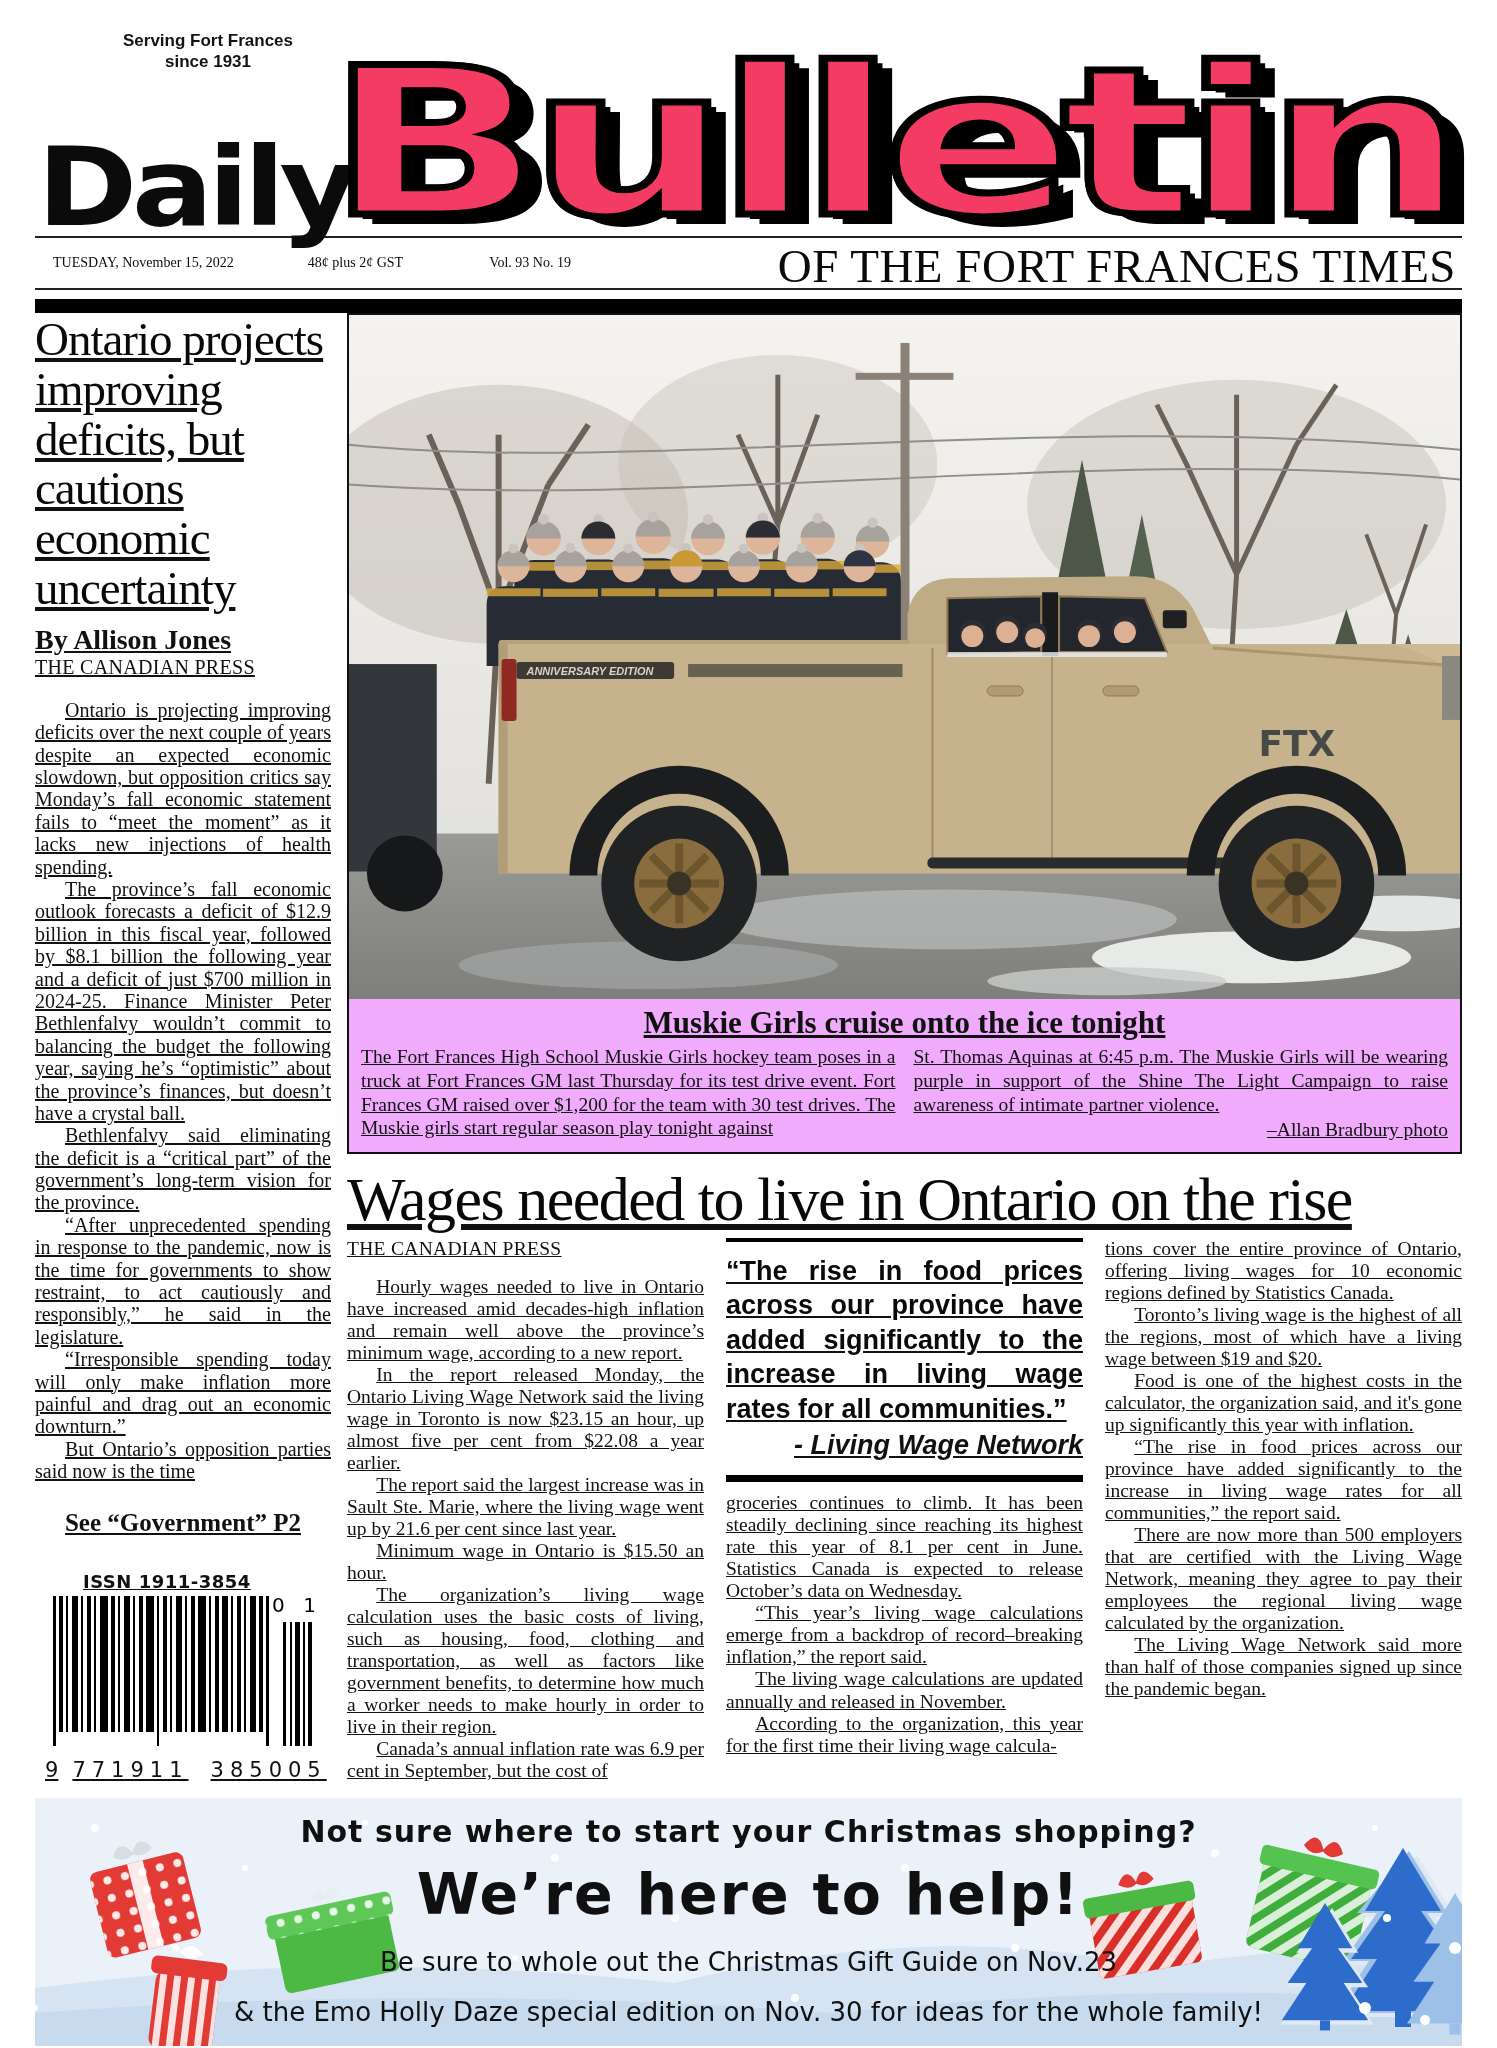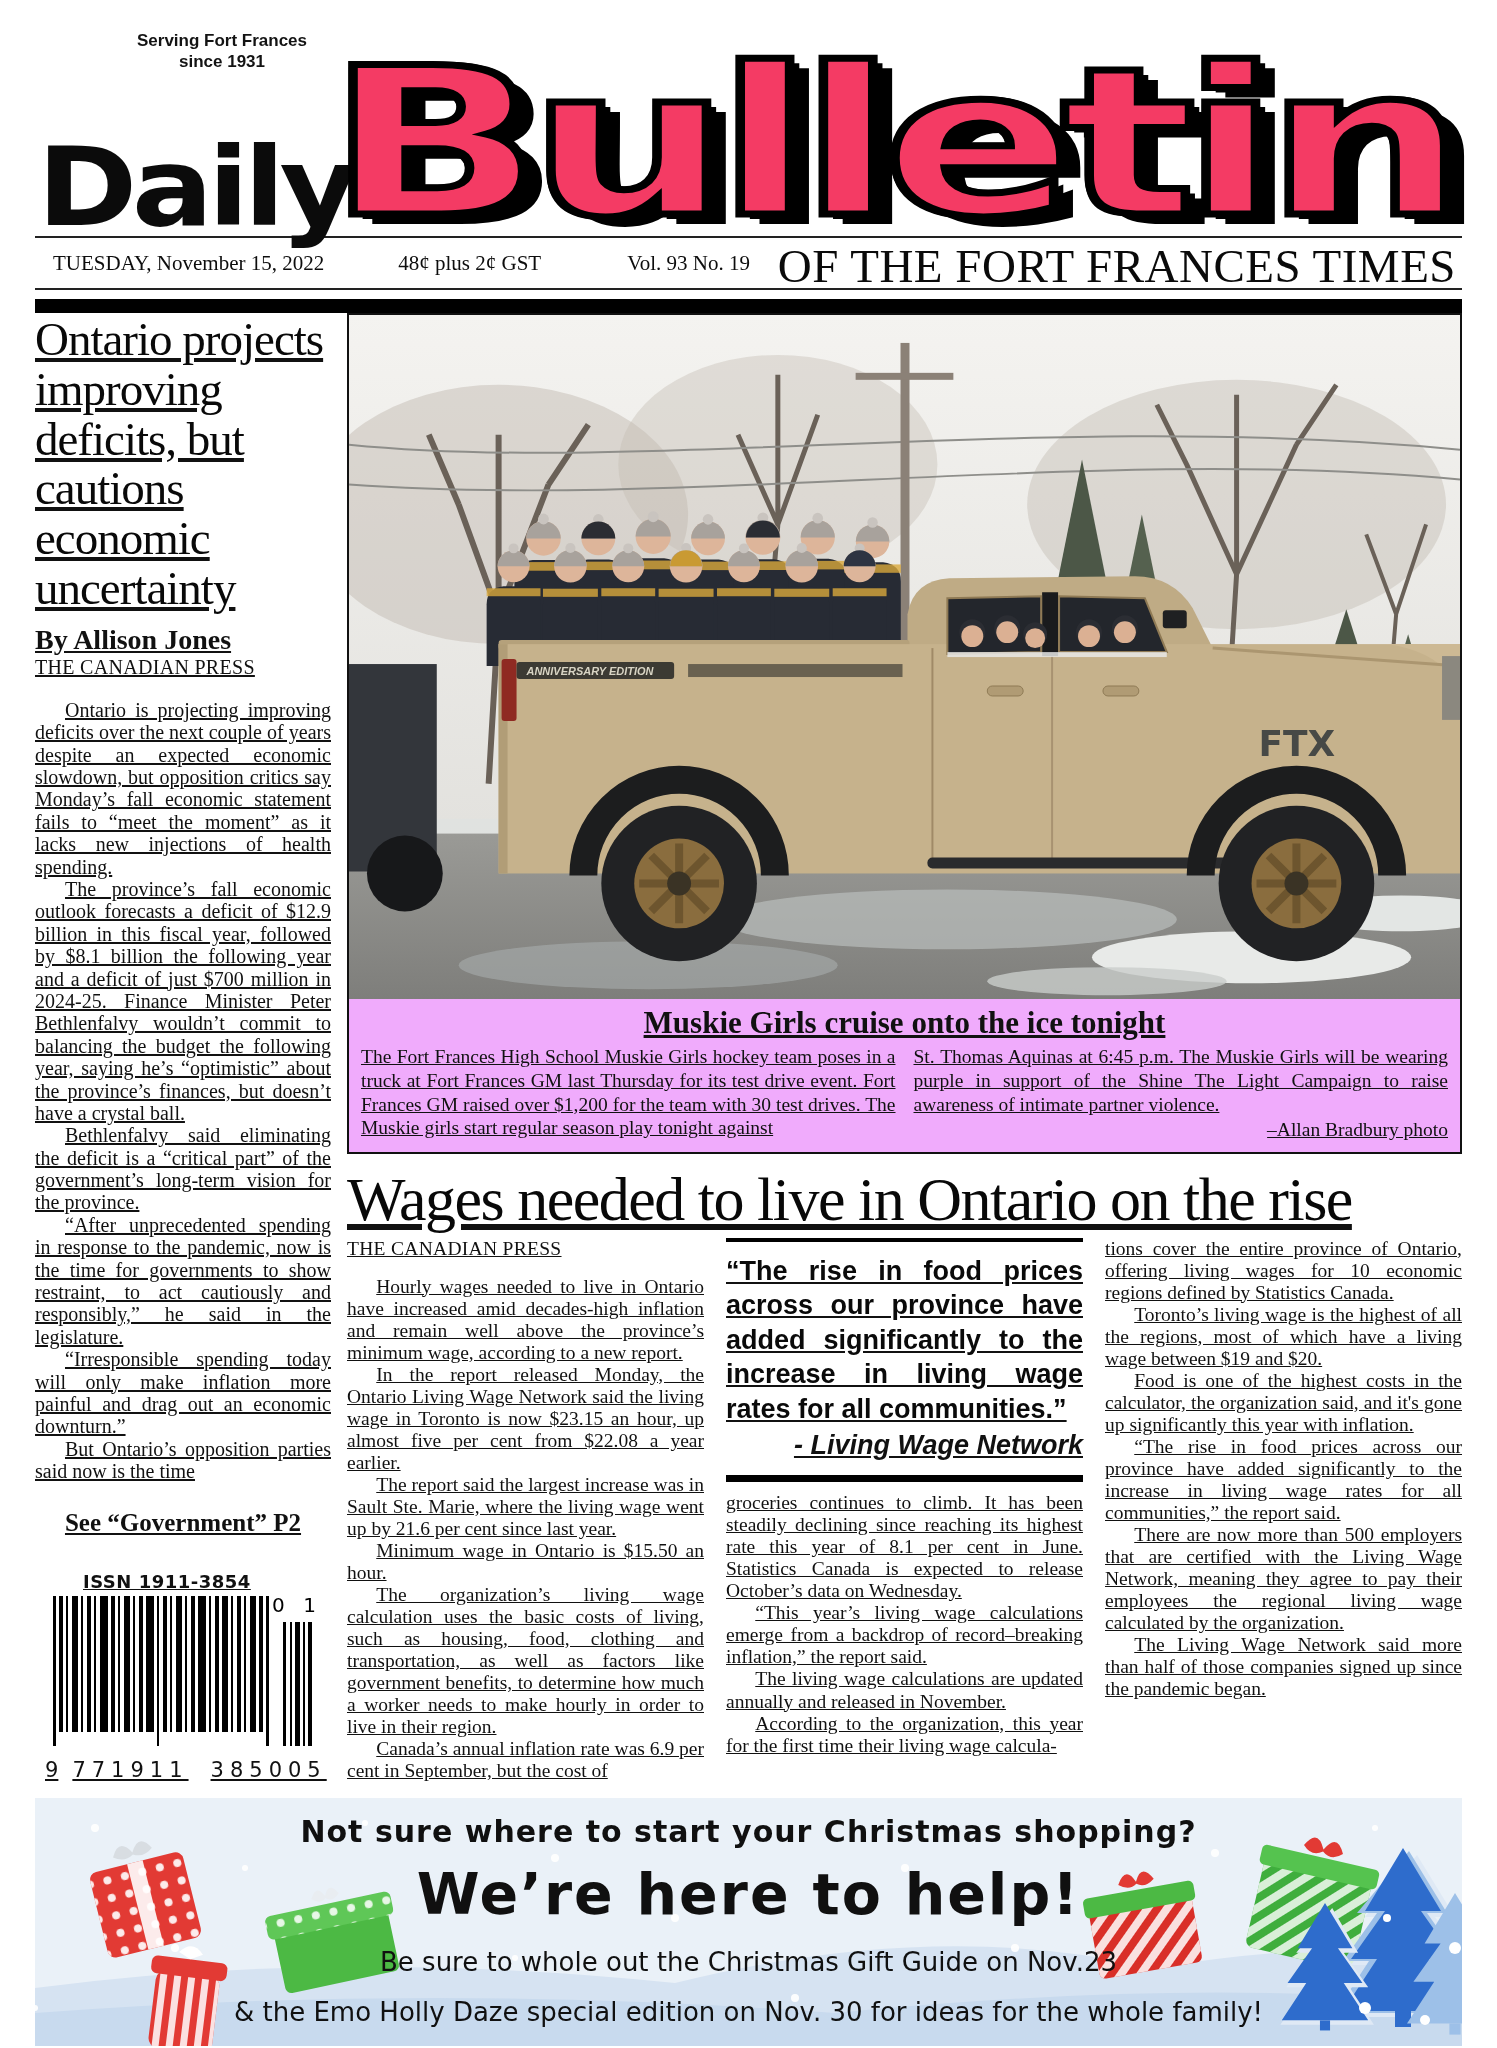--- a/index.html
+++ b/index.html
@@ -4,21 +4,21 @@
 <style>
   html,body{margin:0;padding:0;background:#ffffff;}
   body{
     width:1497px;height:2048px;overflow:hidden;box-sizing:border-box;
     padding:14px 35px 0 35px;
     font-family:"Liberation Serif","DejaVu Serif",serif;color:#111;
   }
   
   .masthead{position:relative;height:222px;}
   .tagline{
-    position:absolute;left:92px;top:16px;width:190px;text-align:center;
+    position:absolute;left:78px;top:16px;width:190px;text-align:center;
     font-family:"Liberation Sans",sans-serif;font-weight:bold;
     font-size:17px;line-height:1.25;color:#131313;
   }
   .title-daily{
     position:absolute;left:2px;bottom:-6px;
     font-family:"DejaVu Sans",sans-serif;font-weight:bold;
     font-size:108px;line-height:1;color:#0b0b0b;letter-spacing:-5px;
     transform:scaleX(1.12);transform-origin:left bottom;
   }
   .title-bulletin{
@@ -29,21 +29,21 @@
     -webkit-text-stroke:7px #000;
     text-shadow:14px 10px 0 #000, 7px 5px 0 #000, -3px 3px 0 #000, 3px -3px 0 #000;
     transform:scaleX(1.38);transform-origin:left bottom;
     white-space:nowrap;
   }
   
   .dateline{
     border-top:2px solid #222;border-bottom:2px solid #222;
     height:50px;display:flex;align-items:center;padding:0 6px 0 18px;
   }
-  .dateline .dl-item{font-size:21px;color:#0d0d0d;}
+  .dateline .dl-item{font-size:14px;color:#0d0d0d;}
   .dl-date{margin-right:74px;}
   .dl-price{margin-right:86px;}
   .dl-title{
     margin-left:auto;font-size:47px;letter-spacing:0.5px;color:#0a0a0a;
     align-self:flex-end;transform:translateY(5px);white-space:nowrap;
   }
   .black-bar{height:14px;background:#000;margin-top:9px;}
   
   .main{display:flex;gap:16px;margin-top:0;text-decoration:underline;}
   .left-col{width:296px;flex:0 0 296px;}

